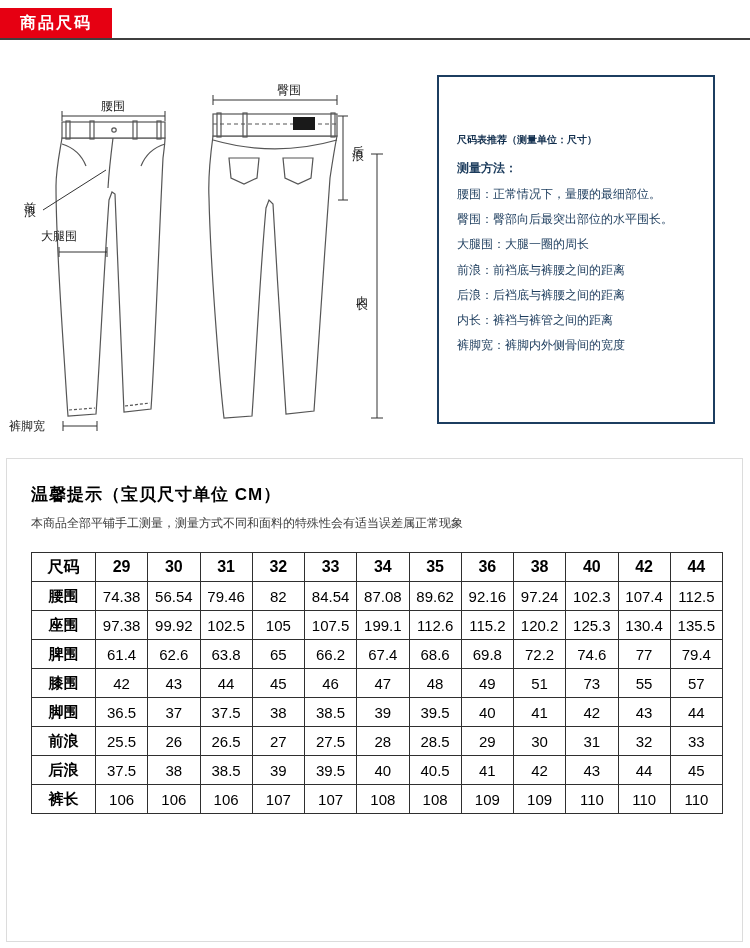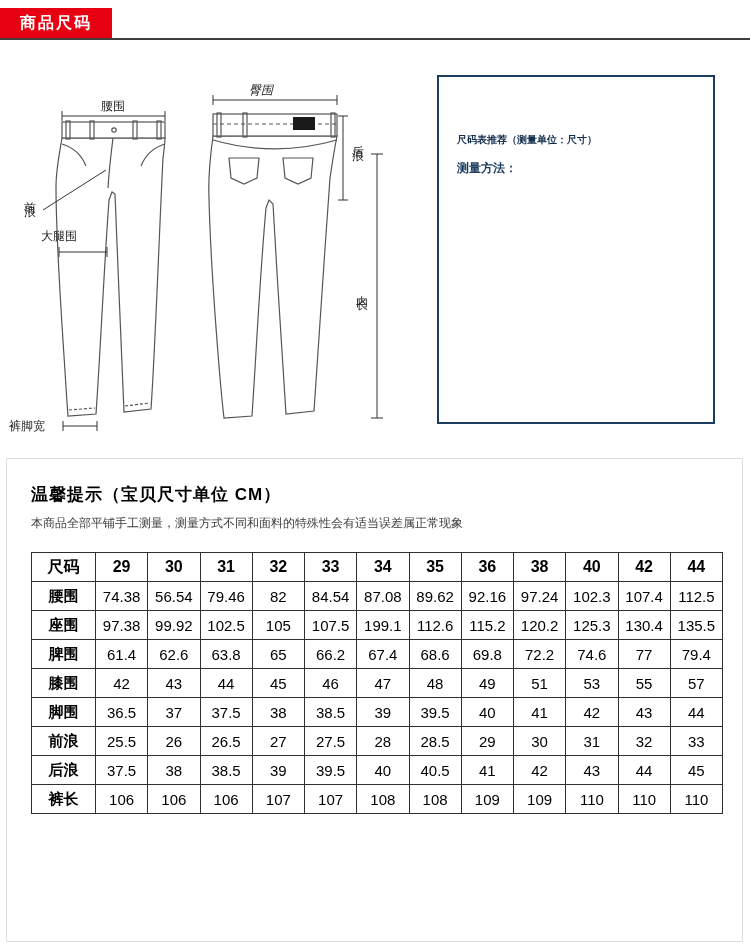--- a/index.html
+++ b/index.html
@@ -11,21 +11,21 @@
   .red-tag { position:absolute; left:0; top:8px; width:112px; height:30px; background:#e60012;
              color:#fff; font-size:16px; font-weight:bold; line-height:30px; text-align:center; letter-spacing:2px;font-family:Liberation Serif, serif; }
   .header-rule { position:absolute; left:0; top:38px; width:750px; height:2px; background:#3f3f3f; }
 
   
   .diagram { position:absolute; left:5px; top:58px; width:430px; height:392px; }
   .diagram svg { position:absolute; left:0; top:0; }
   .dlabel { position:absolute; font-size:12px; color:#222; white-space:nowrap; }
   .vlabel { writing-mode:vertical-rl; text-orientation:upright; letter-spacing:3px; }
   .lbl-waist { left:82px; top:40px; width:52px; text-align:center; }
-  .lbl-hip { left:244px; top:24px; width:52px; text-align:left;font-style:italic; }
+  .lbl-hip { left:244px; top:24px; width:52px; text-align:right; }
   .lbl-front-rise { left:16px; top:134px; }
   .lbl-thigh { left:36px; top:170px; }
   .lbl-back-rise { left:344px; top:78px; }
   .lbl-inner { left:348px; top:228px; }
   .lbl-leg-width { left:4px; top:360px; }
 
   
   .info-box { position:absolute; left:437px; top:75px; width:278px; height:349px;
               border:2px solid #1c3d60; padding:56px 12px 0 18px; color:#1b3b5c; background:#fff; }
   .info-title { font-size:10px; font-weight:bold; color:#122f4e; margin-bottom:13px; }
@@ -118,20 +118,29 @@
     <div class="dlabel vlabel lbl-front-rise">前浪</div>
     <div class="dlabel lbl-thigh">大腿围</div>
     <div class="dlabel vlabel lbl-back-rise">后浪</div>
     <div class="dlabel vlabel lbl-inner">内长</div>
     <div class="dlabel lbl-leg-width">裤脚宽</div>
   </div>
 
   <div class="info-box">
     <div class="info-title">尺码表推荐（测量单位：尺寸）</div>
     <div class="info-method">测量方法：</div>
+    <div>
+        <p>腰围：正常情况下，量腰的最细部位。</p>
+        <p>臀围：臀部向后最突出部位的水平围长。</p>
+        <p>大腿围：大腿一圈的周长</p>
+        <p>前浪：前裆底与裤腰之间的距离</p>
+        <p>后浪：后裆底与裤腰之间的距离</p>
+        <p>内长：裤裆与裤管之间的距离</p>
+        <p>裤脚宽：裤脚内外侧骨间的宽度</p>
+      </div>
   </div>
 
   <div class="bottom-box">
     <div class="bottom-title">温馨提示（宝贝尺寸单位  CM）</div>
     <div class="bottom-note">本商品全部平铺手工测量，测量方式不同和面料的特殊性会有适当误差属正常现象</div>
     <table class="size">
       <thead>
         <tr>
           <th>尺码</th>
         <th>29</th>
@@ -198,21 +207,21 @@
             <th>膝围</th>
             <td>42</td>
             <td>43</td>
             <td>44</td>
             <td>45</td>
             <td>46</td>
             <td>47</td>
             <td>48</td>
             <td>49</td>
             <td>51</td>
-            <td>53</td>
+            <td>73</td>
             <td>55</td>
             <td>57</td>
           </tr>
           <tr>
             <th>脚围</th>
             <td>36.5</td>
             <td>37</td>
             <td>37.5</td>
             <td>38</td>
             <td>38.5</td>

